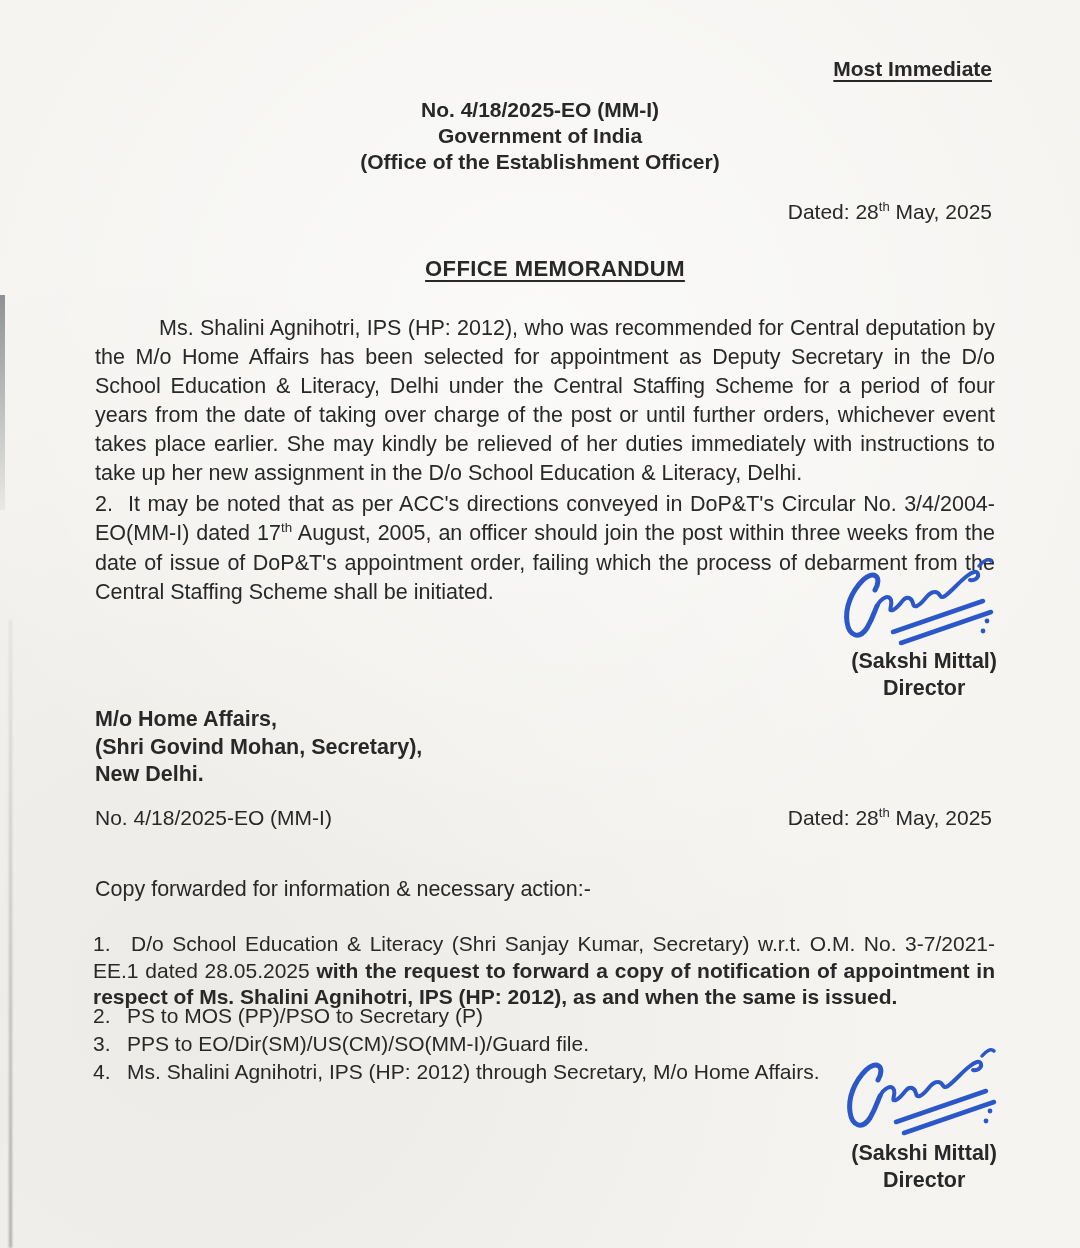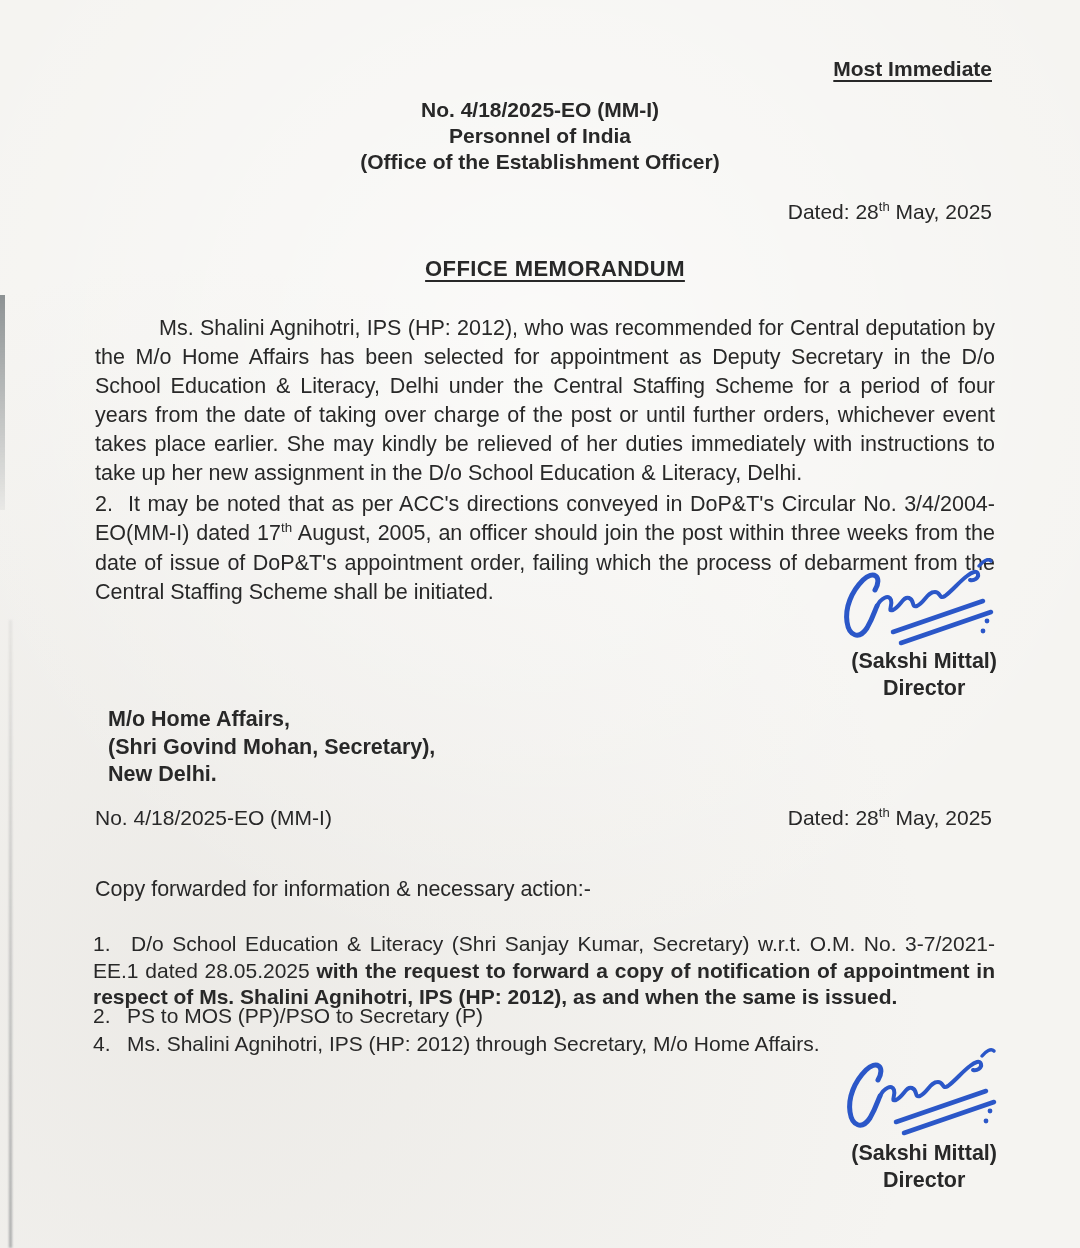--- a/index.html
+++ b/index.html
@@ -59,21 +59,21 @@
   .sig-ink.first { top: 556px; left: 835px; }
   .sig-ink.second { top: 1046px; left: 838px; }
   .sig-label {
     position: absolute; right: 83px; text-align: center;
     font-size: 21.5px; font-weight: bold; line-height: 27px;
   }
   .sig-label.first { top: 648px; }
   .sig-label.second { top: 1140px; }
   .addressee {
     position: absolute; top: 706px; left: 95px;
-    font-size: 21.5px; font-weight: bold; line-height: 27.5px; margin-left: 13px;
+    font-size: 21.5px; font-weight: bold; line-height: 27.5px;
   }
   .refline {
     position: absolute; top: 806px; left: 95px; right: 88px;
     display: flex; justify-content: space-between; font-size: 21px;
   }
   .copy-heading { position: absolute; top: 877px; left: 95px; font-size: 21.5px; text-align: right; }
   .copy-item1 {
     position: absolute; top: 910px; left: 93px; width: 902px;
     font-size: 21px; line-height: 26.5px; text-align: justify;
   }
@@ -91,21 +91,21 @@
 
 <div class="page">
 
   <div class="edge-smudge"></div>
   <div class="edge-line"></div>
 
   <div class="classification">Most Immediate</div>
 
   <div class="letterhead">
     <div>No. 4/18/2025-EO (MM-I)</div>
-    <div>Personnel of India</div>
+    <div>Government of India</div>
     <div>(Office of the Establishment Officer)</div>
   </div>
 
   <div class="place-date">
     <div><span>Dated: 28</span><span class="sup">th</span><span> May, 2025</span></div>
   </div>
 
   <div class="om-title">OFFICE MEMORANDUM</div>
 
   <p class="para1">Ms. Shalini Agnihotri, IPS (HP: 2012), who was recommended for Central deputation by the M/o Home Affairs has been selected for appointment as Deputy Secretary in the D/o School Education &amp; Literacy, Delhi under the Central Staffing Scheme for a period of four years from the date of taking over charge of the post or until further orders, whichever event takes place earlier. She may kindly be relieved of her duties immediately with instructions to take up her new assignment in the D/o School Education &amp; Literacy, Delhi.</p>
@@ -139,20 +139,21 @@
     <span>No. 4/18/2025-EO (MM-I)</span>
     <span><span>Dated: 28</span><span class="sup">th</span><span> May, 2025</span></span>
   </div>
 
   <div class="copy-heading">Copy forwarded for information &amp; necessary action:-</div>
 
   <p class="copy-item1"><span class="item-num">1.</span><span>D/o School Education &amp; Literacy (Shri Sanjay Kumar, Secretary) w.r.t. O.M. No. 3-7/2021-EE.1 dated 28.05.2025 </span><span class="bold-part">with the request to forward a copy of notification of appointment in respect of Ms. Shalini Agnihotri, IPS (HP: 2012), as and when the same is issued.</span></p>
 
   <div class="copy-items">
     <div class="row"><span class="item-num narrow">2.</span><span>PS to MOS (PP)/PSO to Secretary (P)</span></div>
+    <div class="row"><span class="item-num narrow">3.</span><span>PPS to EO/Dir(SM)/US(CM)/SO(MM-I)/Guard file.</span></div>
     <div class="row"><span class="item-num narrow">4.</span><span>Ms. Shalini Agnihotri, IPS (HP: 2012) through Secretary, M/o Home Affairs.</span></div>
   </div>
 
   <svg class="sig-ink second" width="170" height="94" viewBox="0 0 170 94">
     <g fill="none" stroke="#2b57c8" stroke-linecap="round" stroke-linejoin="round">
       <path d="M40 34 C 48 20 38 14 28 24 C 16 36 10 52 12 66 C 14 80 24 84 32 72 C 38 62 40 54 42 50" stroke-width="5"></path>
       <path d="M42 50 C 46 42 54 38 56 44 C 58 50 52 56 58 54 C 66 50 68 40 74 42 C 80 44 76 52 82 50 C 90 46 92 36 100 36 C 106 36 104 44 110 40 C 118 34 124 26 132 20 C 137 16 142 14 143 18 C 144 22 139 25 135 24" stroke-width="4"></path>
       <path d="M144 10 C 148 5 153 2 156 5" stroke-width="3.5"></path>
       <path d="M58 76 L 148 45" stroke-width="4.5"></path>
       <path d="M66 87 L 156 56" stroke-width="4.5"></path>

